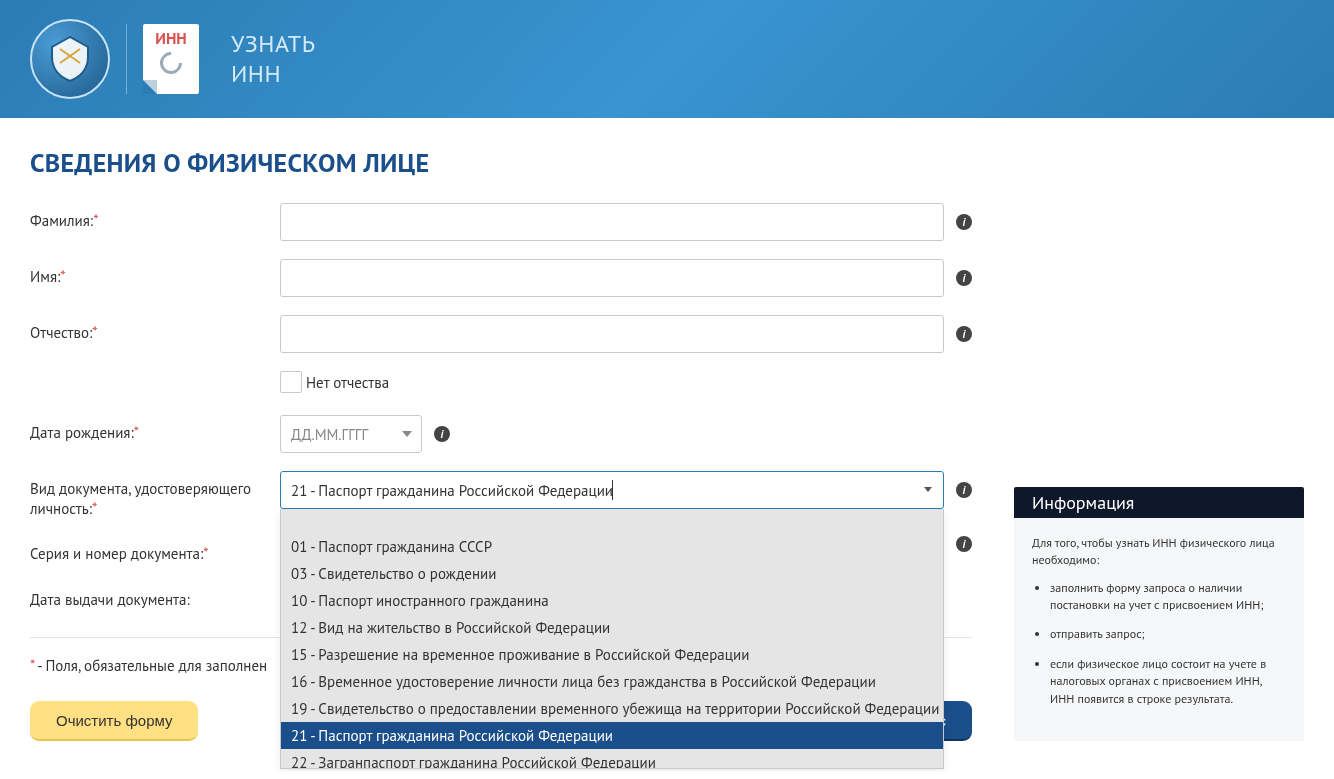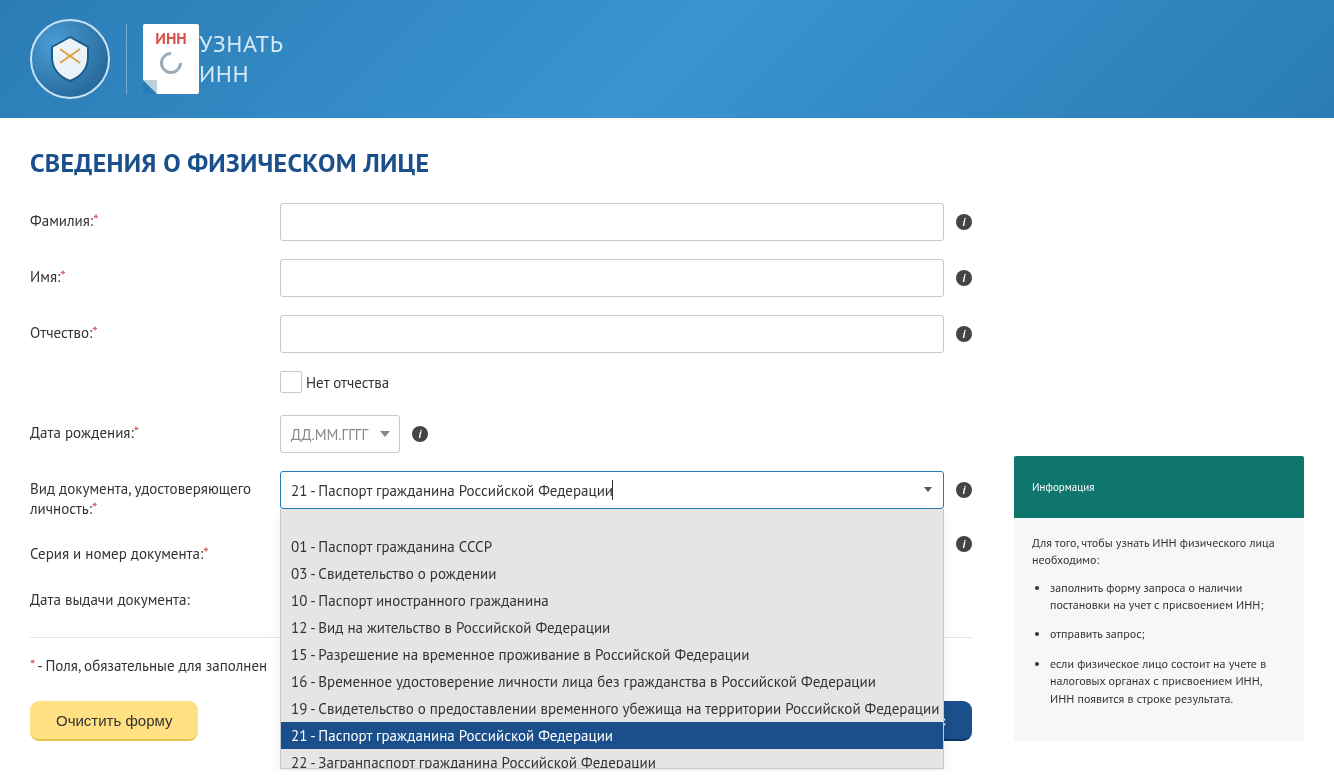--- a/index.html
+++ b/index.html
@@ -27,21 +27,21 @@
   width: 56px; height: 70px;
   background: #fff;
   border-radius: 2px;
   position: relative;
   display: flex; flex-direction: column; align-items: center; justify-content: flex-start;
   padding-top: 6px;
 }
 .logo-doc .t { color: #d9534f; font-weight: bold; font-size: 16px; line-height: 1; }
 .logo-doc .c { margin-top: 6px; width: 22px; height: 22px; border: 3px solid #9aaab6; border-radius: 50%; border-top-color: transparent; transform: rotate(45deg); }
 .logo-doc::after { content:""; position:absolute; bottom:0; left:0; width:0; height:0; border-left:14px solid #2b7cb5; border-top:14px solid #bcd1de; }
-.header-title { color: #d5eaf7; font-size: 24px; line-height: 1.25; font-weight: 300; letter-spacing: 0.5px; }
+.header-title { margin-left: 32px; color: #d5eaf7; font-size: 24px; line-height: 1.25; font-weight: 300; letter-spacing: 0.5px; }
 
 .container { display: flex; padding: 28px 30px 30px 30px; gap: 42px; align-items: flex-end; }
 .main { flex: 1; max-width: 1020px; }
 .h1 { color: #1a4f8b; font-size: 26px; font-weight: 700; letter-spacing: 0.3px; margin-bottom: 24px; font-stretch: condensed; }
 
 .form-row { display: flex; align-items: flex-start; margin-bottom: 18px; }
 .form-label { width: 250px; padding-top: 8px; color: #333; font-size: 15px; line-height: 1.3; }
 .req { color: #d9534f; }
 .form-field { flex: 1; display: flex; align-items: center; gap: 12px; max-width: 730px; }
 .input-text {
@@ -51,21 +51,21 @@
 }
 .info-icon {
   width: 16px; height: 16px; flex: 0 0 16px;
   background: #444; border-radius: 50%;
   color: #fff; display: flex; align-items: center; justify-content: center;
   font-size: 11px; font-weight: bold; font-style: italic;
 }
 .checkbox-row { display: flex; align-items: center; gap: 4px; margin-left: 250px; margin-bottom: 22px; }
 .checkbox { width: 22px; height: 22px; border: 1px solid #c6c9cc; border-radius: 2px; background: #fff; }
 
-.date-input { width: 120px; height: 38px; border: 1px solid #c6c9cc; border-radius: 3px; padding: 0 14px 0 10px; font-size: 15px; background: #fff; color: #888; position: relative; display:flex; align-items:center; }
+.date-input { width: 142px; height: 38px; border: 1px solid #c6c9cc; border-radius: 3px; padding: 0 14px 0 10px; font-size: 15px; background: #fff; color: #888; position: relative; display:flex; align-items:center; }
 .date-wrap { position: relative; }
 .date-wrap::after { content:""; position:absolute; right:10px; top:16px; border-left:5px solid transparent; border-right:5px solid transparent; border-top:6px solid #888; }
 
 .select-wrap { position: relative; flex: 1; }
 .select {
   width: 100%; height: 38px;
   border: 1px solid #2b7cb5; border-radius: 3px;
   padding: 0 30px 0 10px; font-size: 15px; background: #fff;
   display: flex; align-items: center; cursor: text;
 }
@@ -90,21 +90,21 @@
 
 .actions { display: flex; justify-content: space-between; align-items: center; margin-top: 4px; }
 .btn {
   height: 40px; padding: 0 26px; border: none; border-radius: 9px;
   font-size: 15px; cursor: pointer; display: inline-flex; align-items: center;
 }
 .btn-clear { background: #ffe082; color: #333; border-bottom: 2px solid #e6c24e; }
 .btn-submit { background: #1a4f8b; color: #fff; border-bottom: 2px solid #10365f; margin-right: 0; }
 
 .sidebar { width: 290px; background: #f6f7f8; border-radius: 2px; overflow: hidden; }
-.sidebar-head { background: #0f766e; color: #fff; padding: 24px 18px; font-size: 11px; }
+.sidebar-head { background: #0f172a; color: #fff; padding: 4px 18px; font-size: 18px; }
 .sidebar-body { padding: 16px 18px 22px 18px; color: #333; font-size: 12px; line-height: 1.45; }
 .sidebar-body ul { margin: 10px 0 0 18px; }
 .sidebar-body li { margin-bottom: 12px; }
 
 .row-hidden { visibility: visible; }
 </style>
 </head>
 <body>
 
 <div class="header">

